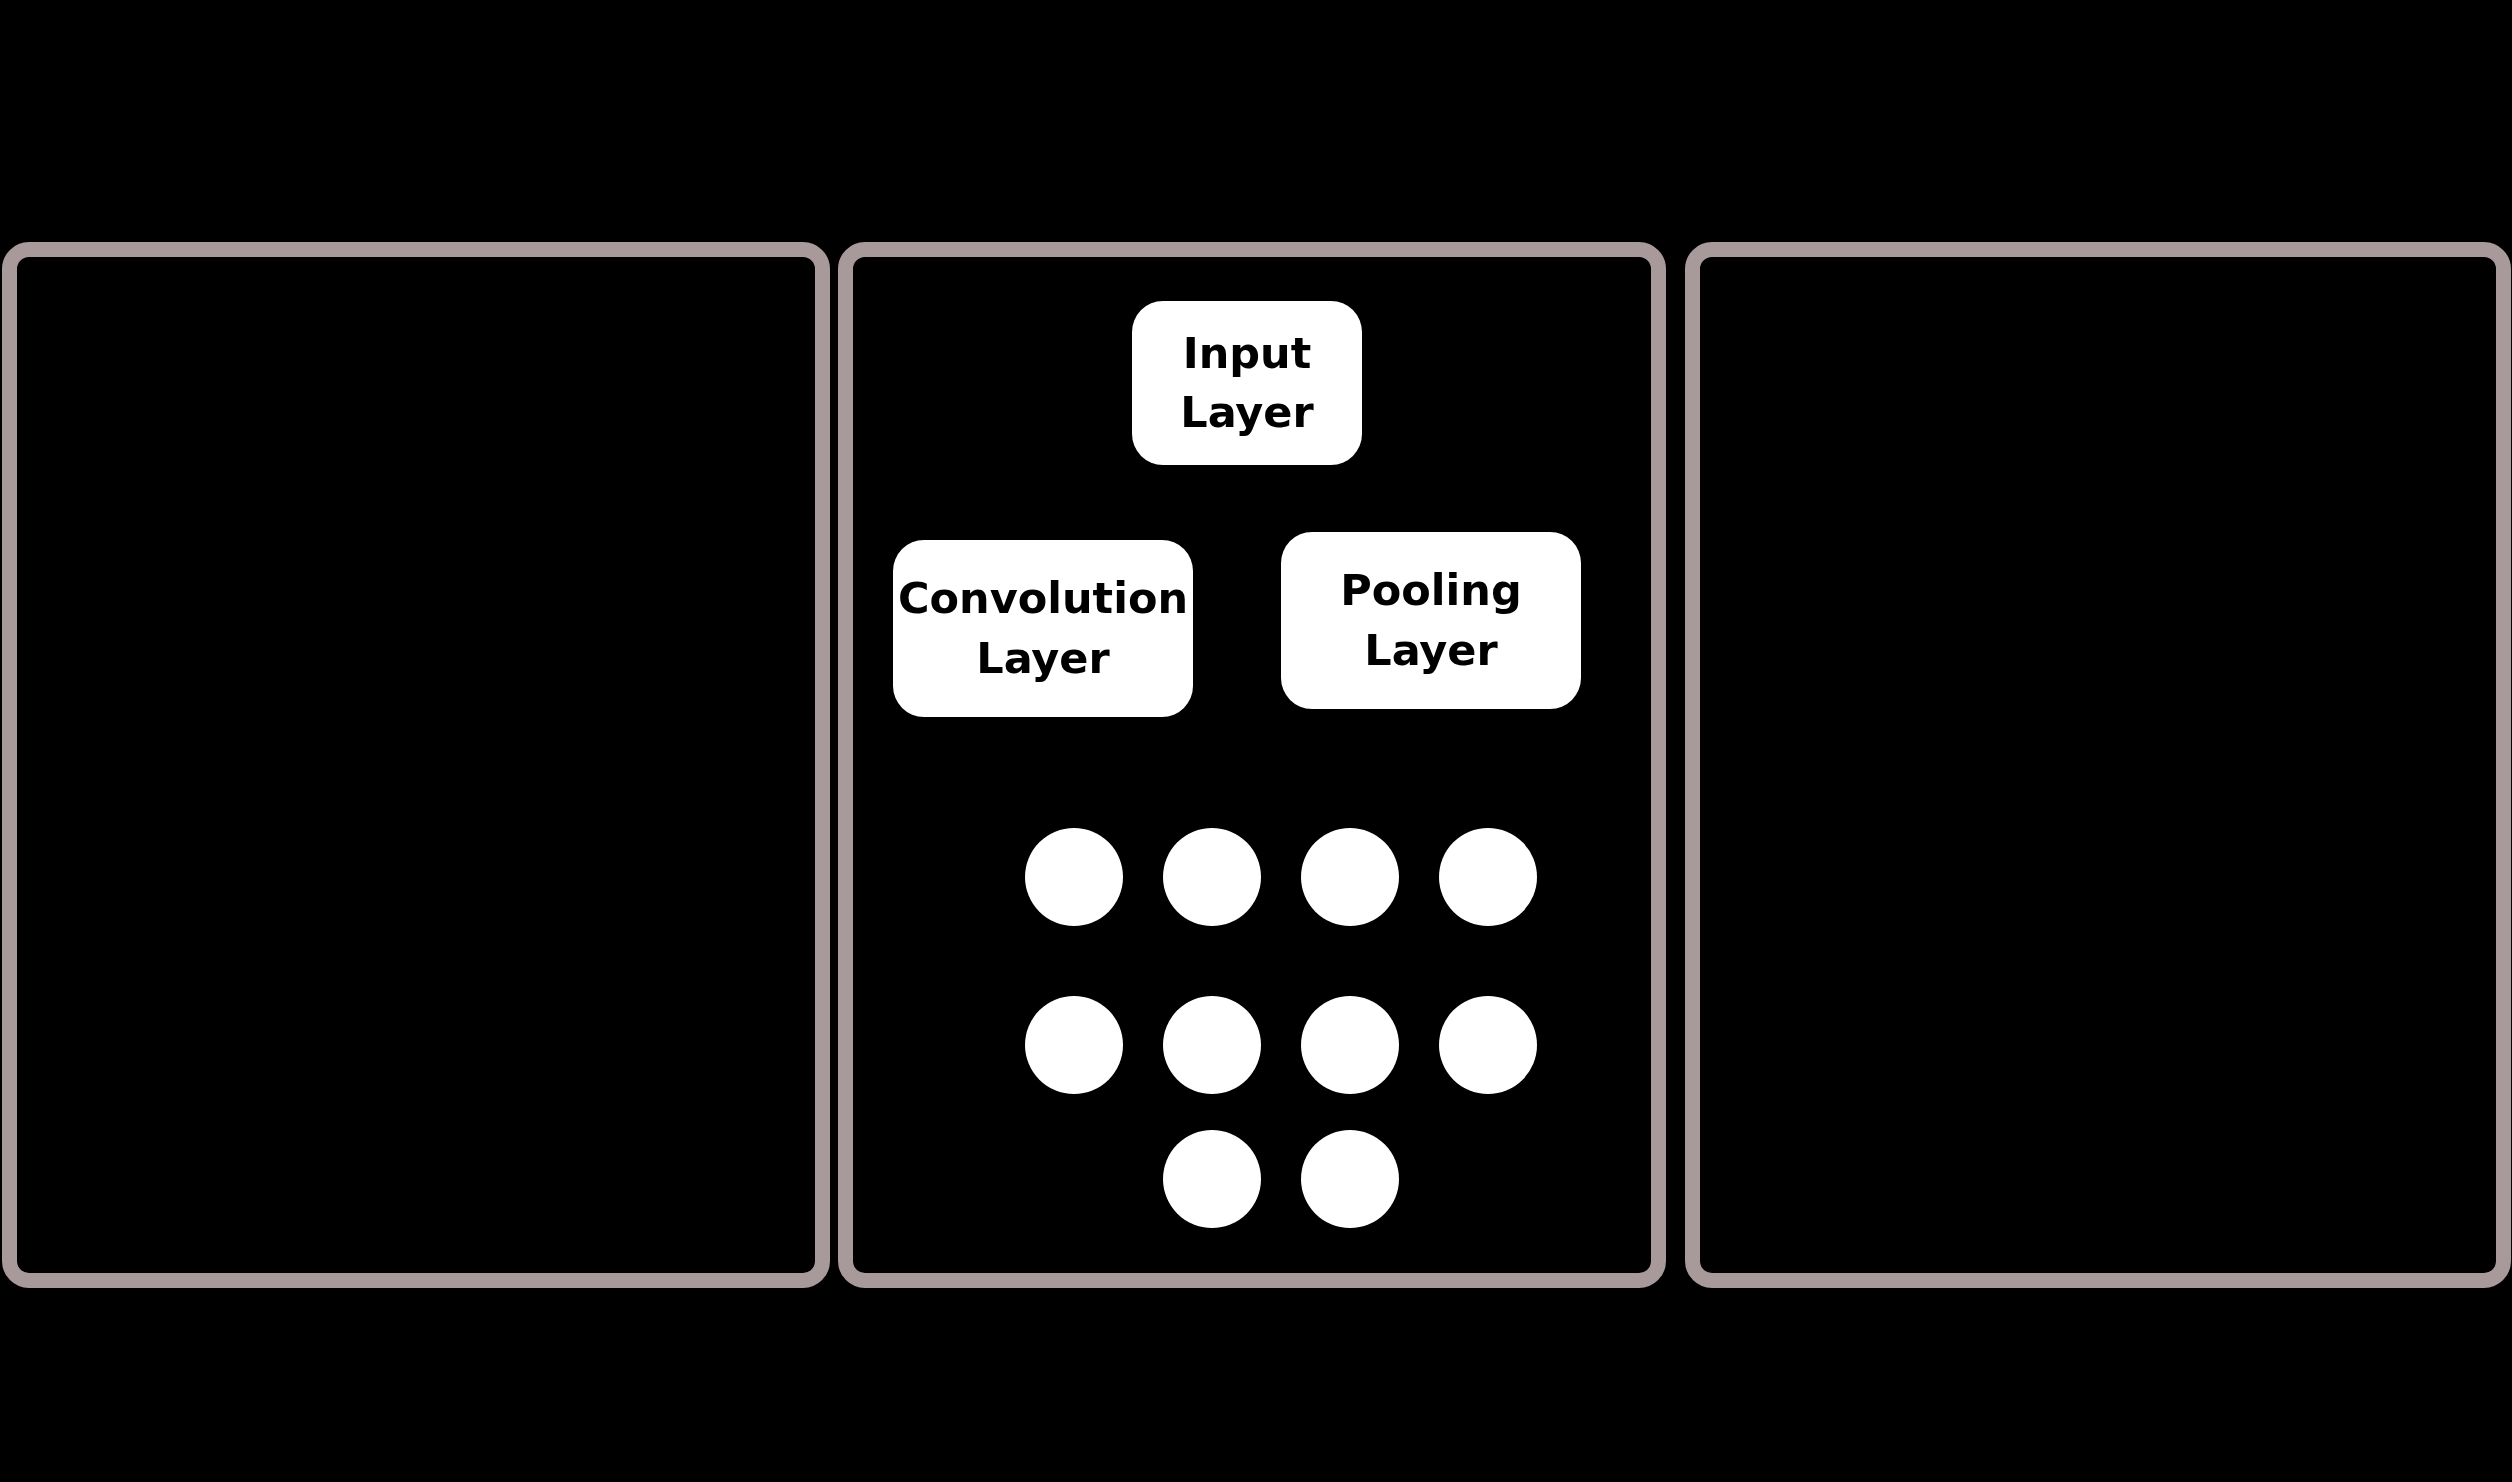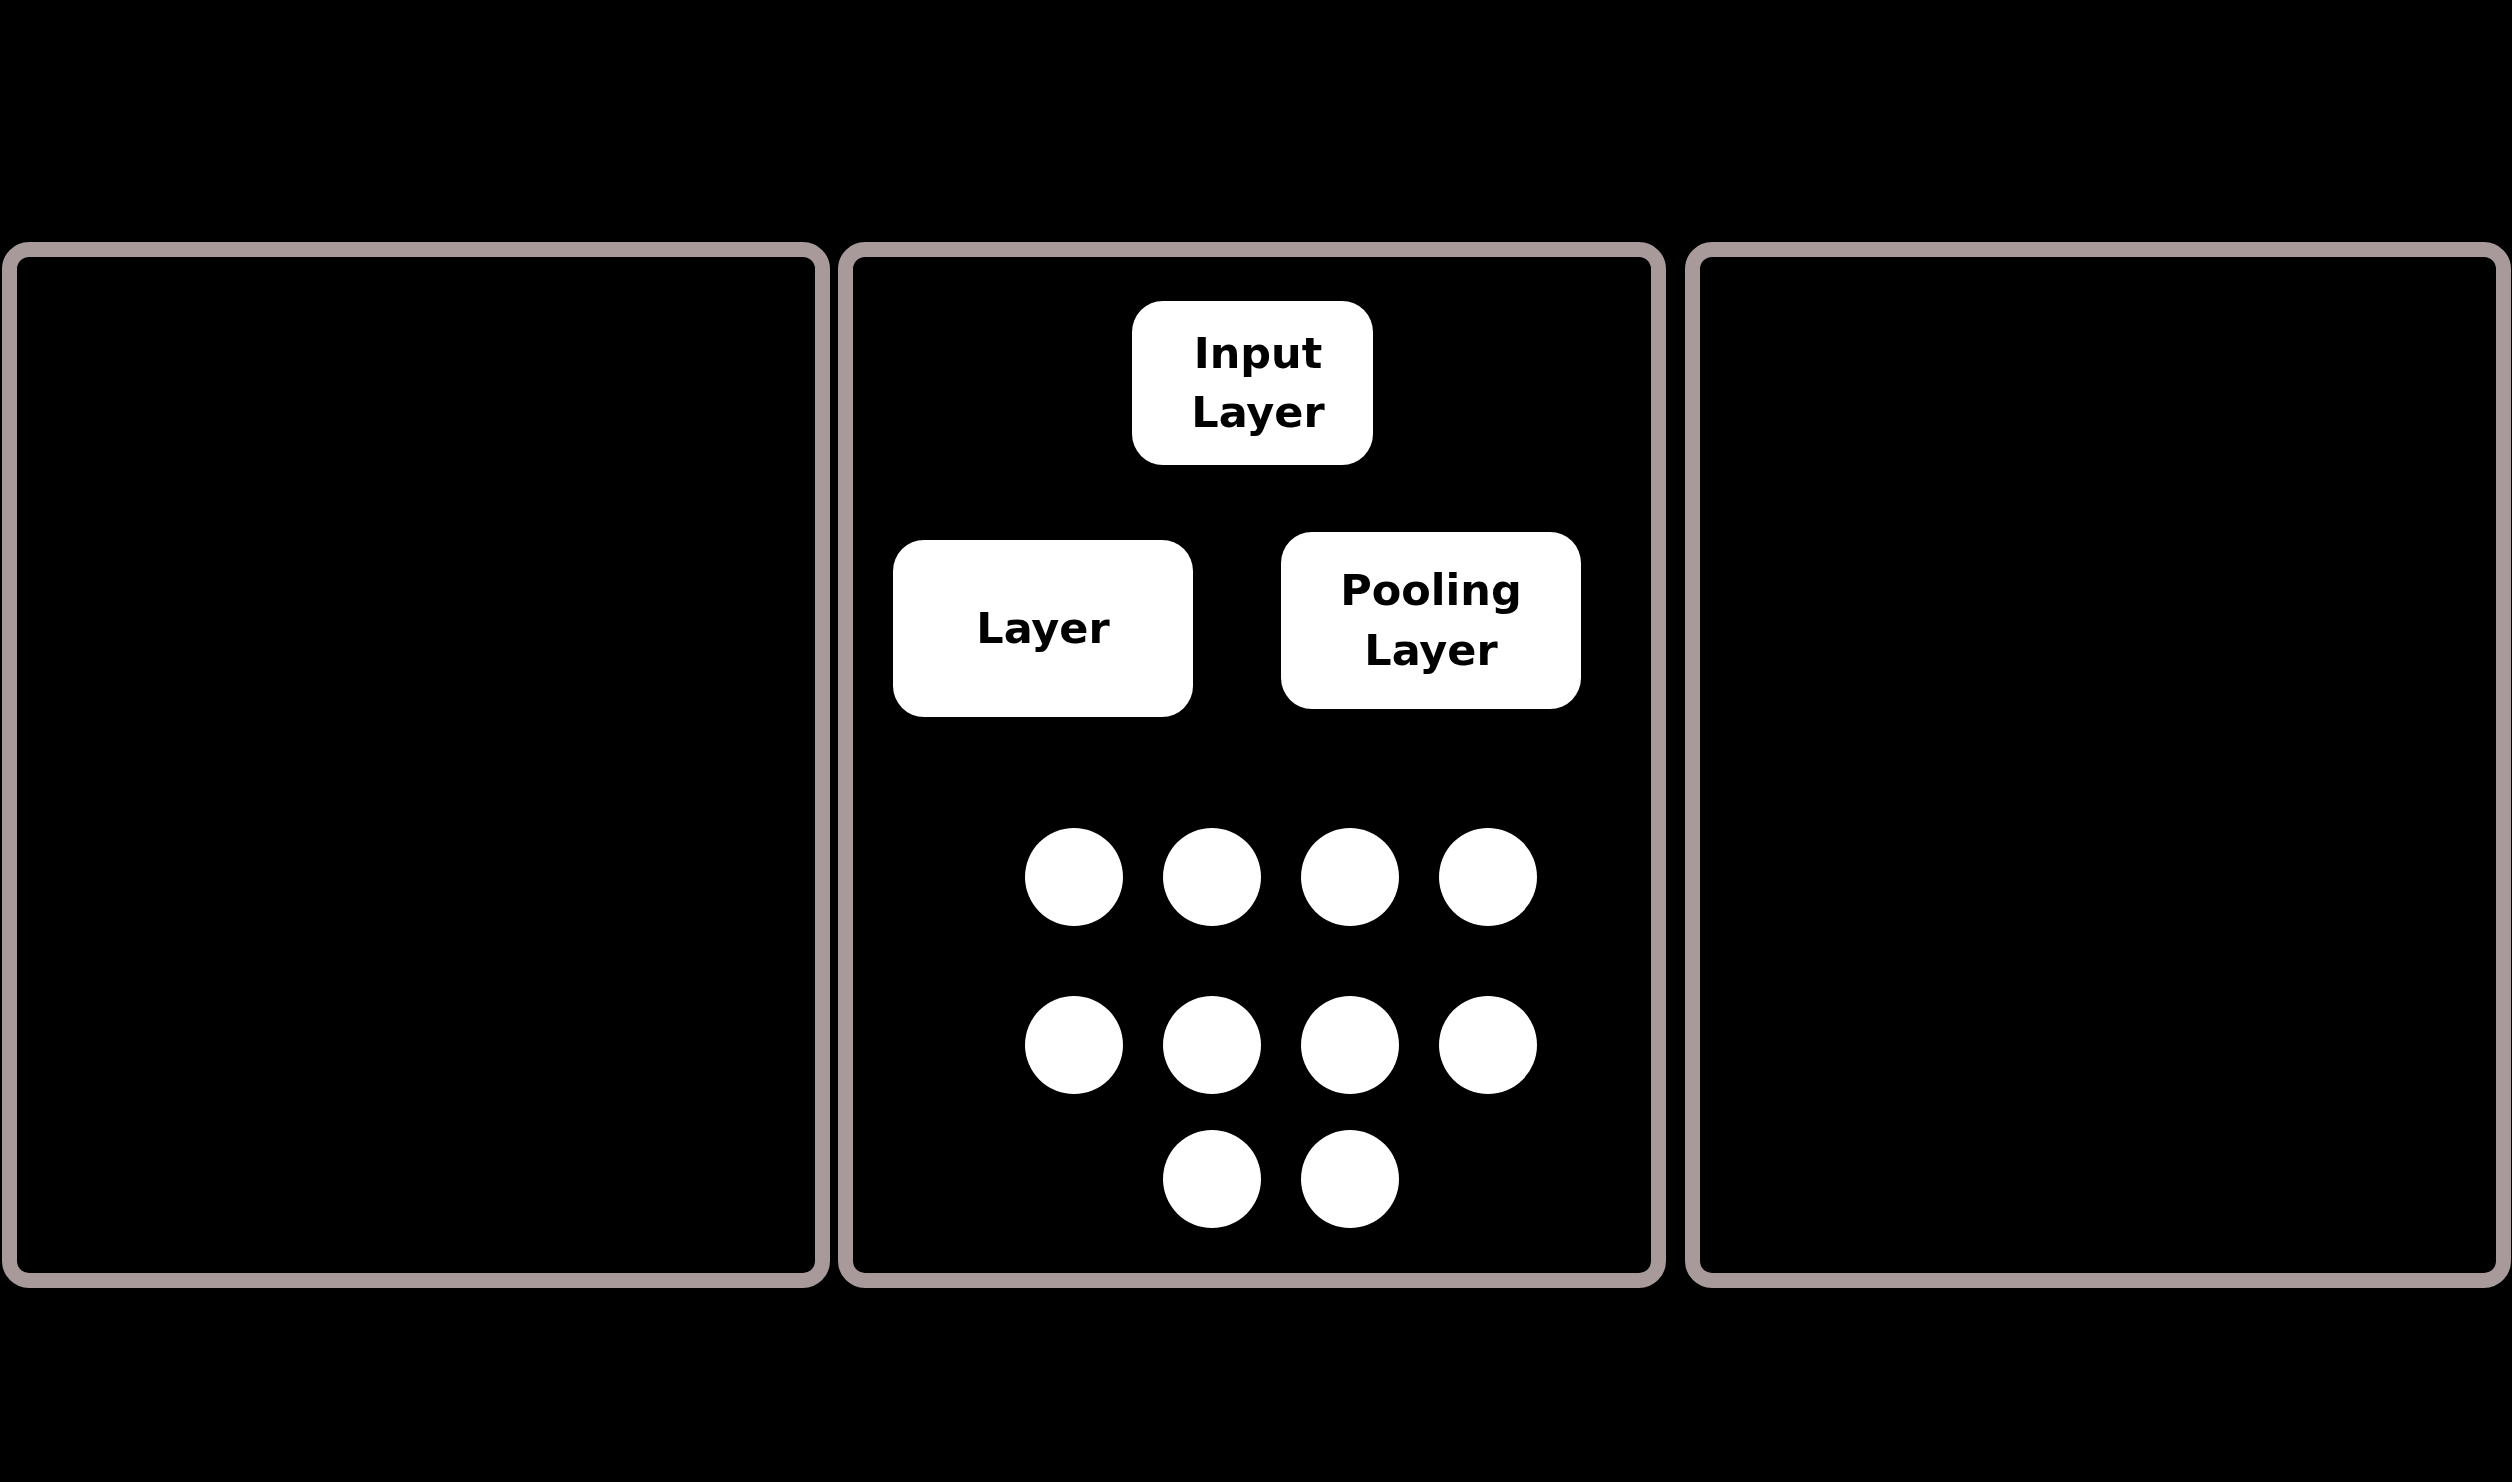--- a/index.html
+++ b/index.html
@@ -38,21 +38,21 @@
     font-weight: bold;
     font-size: 43px;
     line-height: 1.38;
     text-align: center;
     display: flex;
     flex-direction: column;
     align-items: center;
     justify-content: center;
     white-space: nowrap;
   }
-  .box-input       { left: 279px; top: 44px;  width: 230px; height: 164px; padding-left: 11px; }
+  .box-input       { left: 279px; top: 44px;  width: 230px; height: 164px; }
   .box-convolution { left: 40px;  top: 283px; width: 300px; height: 177px; }
   .box-pooling     { left: 428px; top: 275px; width: 300px; height: 177px; }
 
   .node-grid {
     position: absolute;
     left: 0; top: 0; right: 0; bottom: 0;
   }
   .node {
     position: absolute;
     width: 98px;
@@ -69,20 +69,21 @@
   <div class="panel panel-left"></div>
 
   <div class="panel panel-middle">
 
     <div class="label-box box-input">
       <span>Input</span>
       <span>Layer</span>
     </div>
 
     <div class="label-box box-convolution">
+      <span>Convolution</span>
       <span>Layer</span>
     </div>
 
     <div class="label-box box-pooling">
       <span>Pooling</span>
       <span>Layer</span>
     </div>
 
     <div class="node-grid">
         <div class="node" style="left: 172px; top: 571px;"></div>

